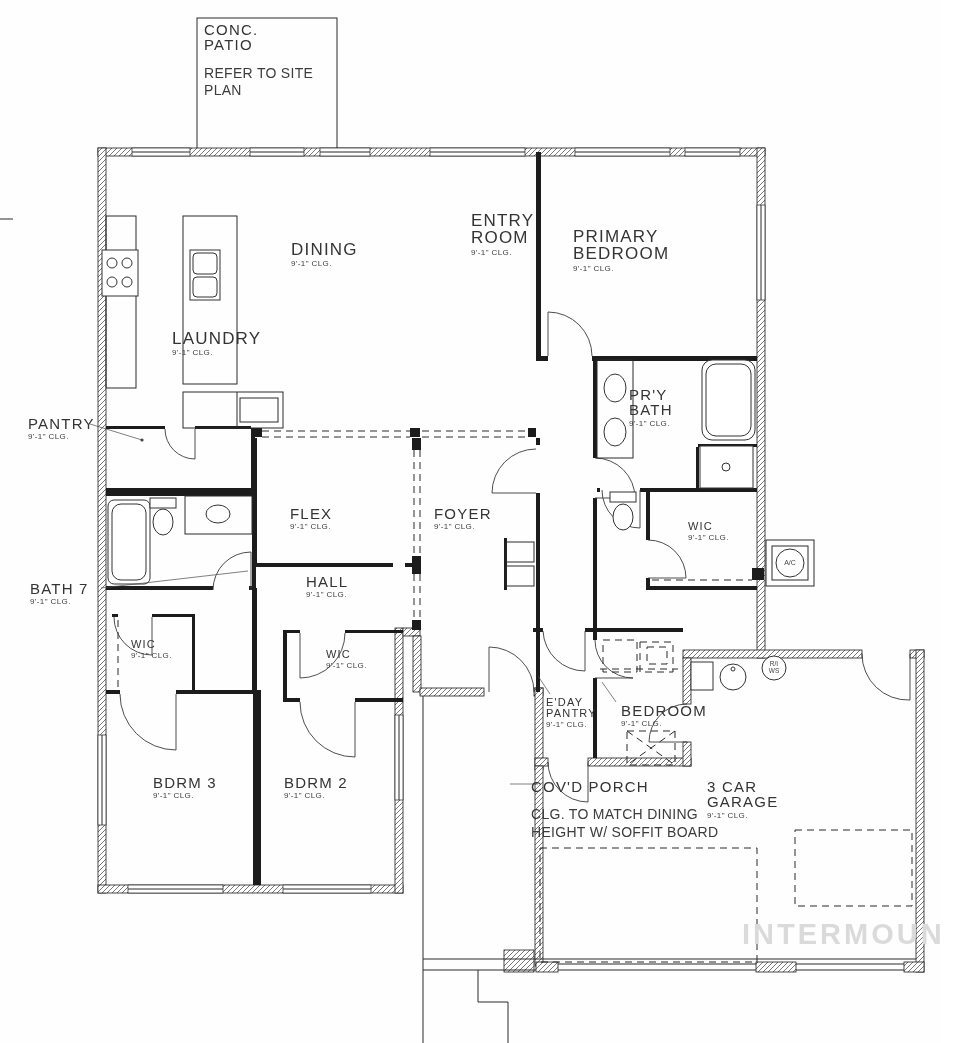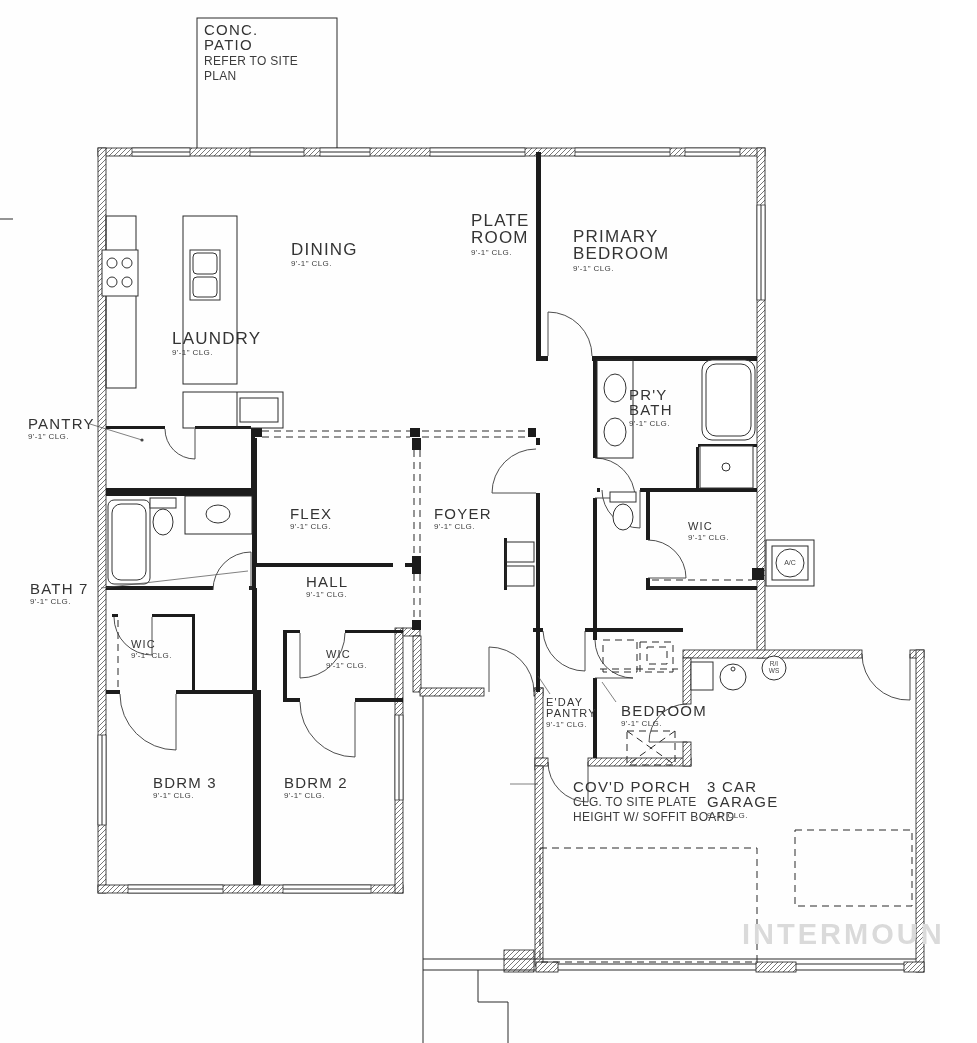--- a/index.html
+++ b/index.html
@@ -4,21 +4,21 @@
 <style>
   html,body{margin:0;padding:0;background:#fff;}
   #plan{position:relative;width:940px;height:1043px;background:#fefefe;overflow:hidden;
         font-family:"Liberation Sans",sans-serif;}
   #linework{position:absolute;left:0;top:0;}
   .lbl{position:absolute;color:#343434;z-index:3;}
   .nm{font-size:17px;line-height:1.02;letter-spacing:1.2px;white-space:pre-line;font-weight:400;}
   .nm.md{font-size:15px;}
   .nm.sm{font-size:11px;}
   .clg{font-size:8px;letter-spacing:.4px;margin-top:1px;color:#3c3c3c;}
-  .note{font-size:12px;letter-spacing:.3px;margin-top:1px;white-space:pre-line;color:#3c3c3c;line-height:1.25;}
+  .note{font-size:14px;letter-spacing:.3px;margin-top:12px;white-space:pre-line;color:#3c3c3c;line-height:1.25;}
   .tinytxt{position:absolute;color:#444;text-align:center;line-height:1.05;white-space:pre-line;z-index:3;}
   #wm{position:absolute;left:742px;top:918px;font-size:29px;font-weight:700;letter-spacing:3px;
       color:#dadada;z-index:1;white-space:nowrap;}
   svg .xw{fill:url(#hx);stroke:#1c1c1c;stroke-width:.8;}
   svg .iw{fill:#1c1c1c;}
   svg .tl{stroke:#2a2a2a;stroke-width:1;fill:none;}
   svg .dl{stroke:#2a2a2a;stroke-width:1;fill:none;stroke-dasharray:7 5;}
   svg .dr{stroke:#3a3a3a;stroke-width:.9;fill:none;}
   svg .fx{stroke:#333;stroke-width:1;fill:#fff;}
   svg .win{fill:#fff;stroke:#222;stroke-width:.7;}
@@ -312,21 +312,21 @@
   <div class="note">REFER TO SITE
 PLAN</div>
 </div>
 
 <div class="lbl" style="left:291px;top:241px">
   <div class="nm">DINING</div>
   <div class="clg">9'-1" CLG.</div>
 </div>
 
 <div class="lbl" style="left:471px;top:212px">
-  <div class="nm">PLATE
+  <div class="nm">ENTRY
 ROOM</div>
   <div class="clg">9'-1" CLG.</div>
 </div>
 
 <div class="lbl" style="left:573px;top:228px">
   <div class="nm">PRIMARY
 BEDROOM</div>
   <div class="clg">9'-1" CLG.</div>
 </div>
 
@@ -385,23 +385,23 @@
   <div class="nm sm">E'DAY
 PANTRY</div>
   <div class="clg">9'-1" CLG.</div>
 </div>
 
 <div class="lbl" style="left:621px;top:703px">
   <div class="nm md">BEDROOM</div>
   <div class="clg">9'-1" CLG.</div>
 </div>
 
-<div class="lbl" style="left:573px;top:779px">
+<div class="lbl" style="left:531px;top:779px">
   <div class="nm md">COV'D PORCH</div>
-  <div class="note">CLG. TO SITE PLATE
+  <div class="note">CLG. TO MATCH DINING
 HEIGHT W/ SOFFIT BOARD</div>
 </div>
 
 <div class="lbl" style="left:153px;top:775px">
   <div class="nm md">BDRM 3</div>
   <div class="clg">9'-1" CLG.</div>
 </div>
 
 <div class="lbl" style="left:284px;top:775px">
   <div class="nm md">BDRM 2</div>

